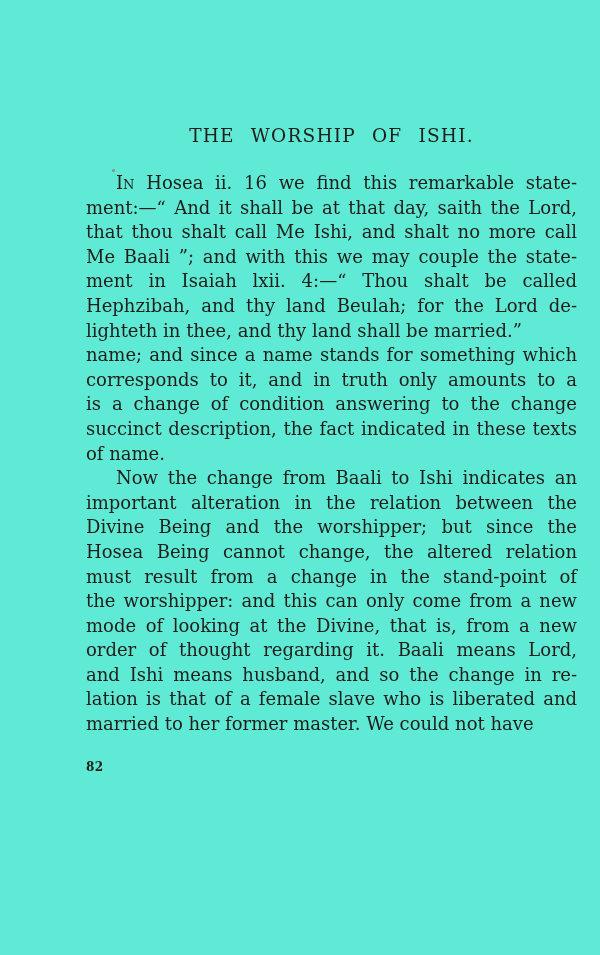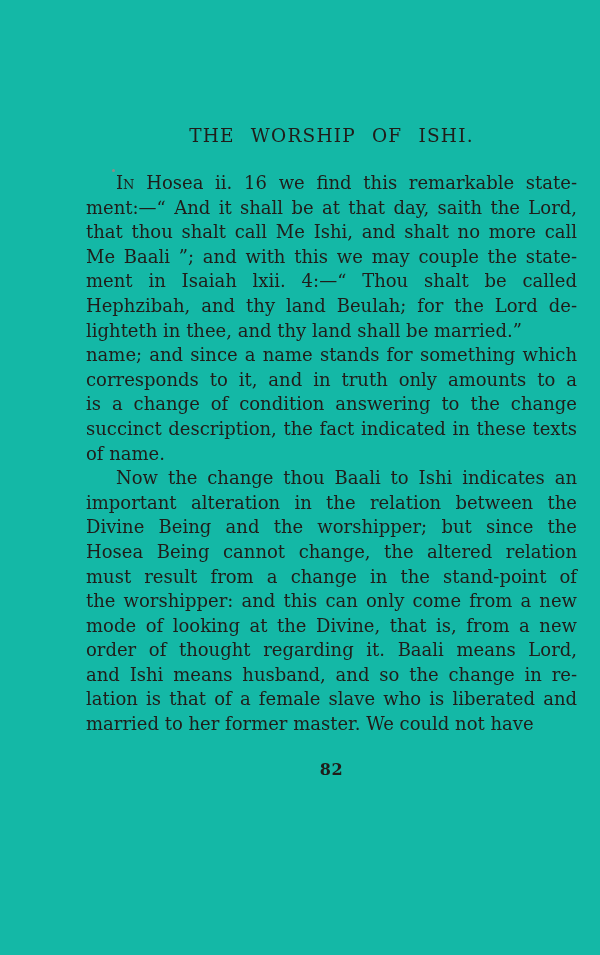--- a/index.html
+++ b/index.html
@@ -4,21 +4,21 @@
 <style>
   html, body {
     margin: 0;
     padding: 0;
     background: #ffffff;
   }
   .page {
     position: relative;
     width: 600px;
     height: 955px;
-    background: #14b8a6;
+    background: #5eead4;
     overflow: hidden;
     font-family: "DejaVu Serif", serif;
     color: #201d1a;
   }
   .title {
     position: absolute;
     top: 124px;
     left: 86px;
     width: 491px;
     margin: 0;
@@ -43,22 +43,22 @@
     text-align-last: justify;
   }
   .line.para-first { padding-left: 30px; }
   .line.para-last { text-align-last: left; }
   .smallcaps { font-variant: small-caps; }
   .pagenum {
     position: absolute;
     top: 760px;
     left: 86px;
     width: 491px;
-    text-align: center;
-    font-size: 16px;
+    text-align: left;
+    font-size: 12px;
     font-weight: bold;
     letter-spacing: 0.5px;
   }
   .speck {
     position: absolute;
     left: 112px;
     top: 169px;
     width: 3px;
     height: 3px;
     border-radius: 50%;
@@ -82,21 +82,21 @@
         <div class="line para-last">lighteth in thee, and thy land shall be married.”</div>
       </div>
       <div class="para">
         <div class="line">name; and since a name stands for something which</div>
         <div class="line">corresponds to it, and in truth only amounts to a</div>
         <div class="line">is a change of condition answering to the change</div>
         <div class="line">succinct description, the fact indicated in these texts</div>
         <div class="line para-last">of name.</div>
       </div>
       <div class="para">
-        <div class="line para-first">Now the change thou Baali to Ishi indicates an</div>
+        <div class="line para-first">Now the change from Baali to Ishi indicates an</div>
         <div class="line">important alteration in the relation between the</div>
         <div class="line">Divine Being and the worshipper; but since the</div>
         <div class="line">Hosea Being cannot change, the altered relation</div>
         <div class="line">must result from a change in the stand-point of</div>
         <div class="line">the worshipper: and this can only come from a new</div>
         <div class="line">mode of looking at the Divine, that is, from a new</div>
         <div class="line">order of thought regarding it.  Baali means Lord,</div>
         <div class="line">and Ishi means husband, and so the change in re-</div>
         <div class="line">lation is that of a female slave who is liberated and</div>
         <div class="line para-last">married to her former master.  We could not have</div>

